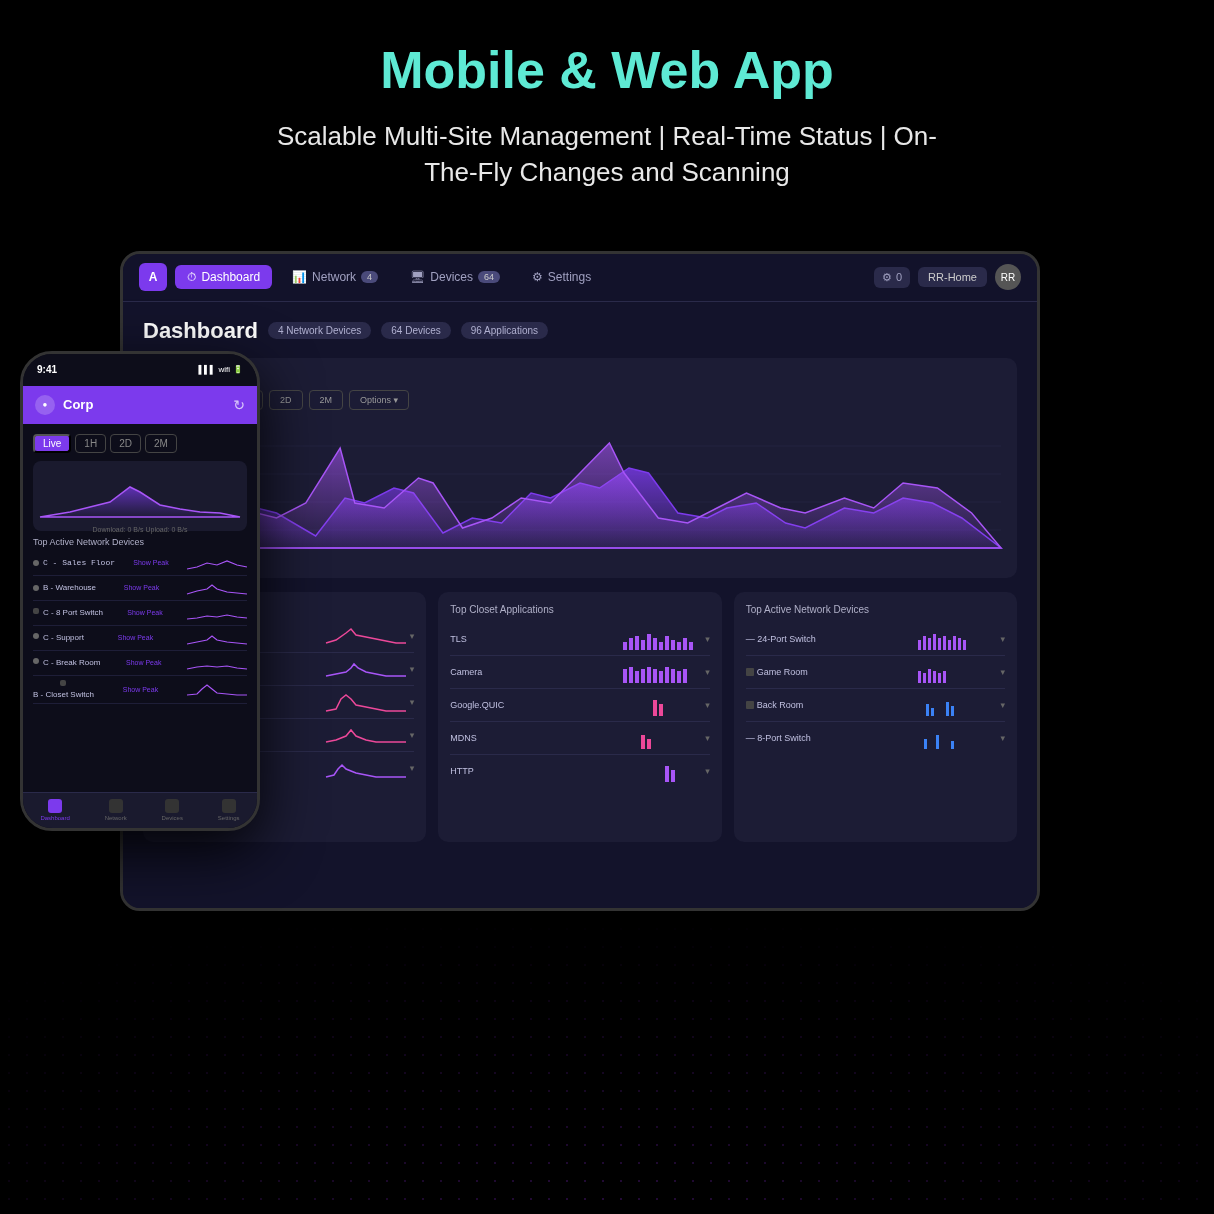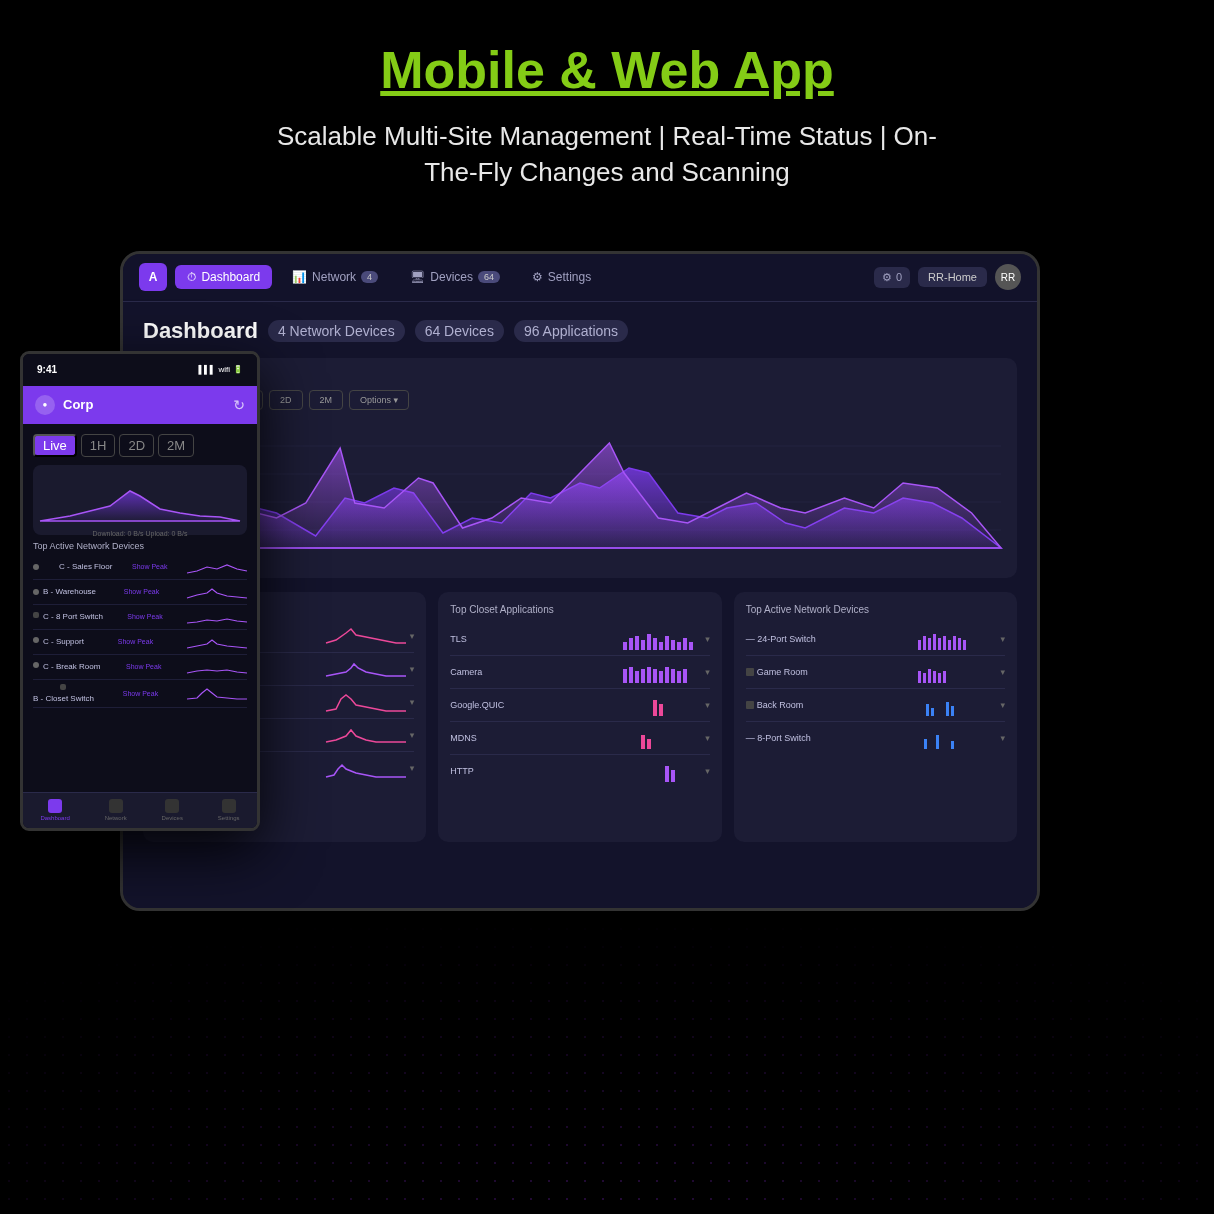--- a/index.html
+++ b/index.html
@@ -14,25 +14,24 @@
 
     .header-section {
       text-align: center;
       padding-top: 40px;
       padding-bottom: 20px;
       position: relative;
       z-index: 10;
     }
 
     .main-title {
-      color: #84cc16;
+      color: #5eead4;
       font-size: 52px;
       font-weight: 800;
       margin-bottom: 18px;
-      text-decoration: underline;
     }
 
     .subtitle {
       color: #e8e8e8;
       font-size: 26px;
       font-weight: 400;
       line-height: 1.4;
       max-width: 700px;
       margin: 0 auto;
     }
@@ -165,21 +164,21 @@
       color: #fff;
       font-size: 22px;
       font-weight: 700;
     }
 
     .stat-badge {
       background: #2a2a4a;
       border-radius: 20px;
       padding: 3px 10px;
       color: #b0b0d0;
-      font-size: 14px;
+      font-size: 10px;
     }
 
     
     .chart-container {
       background: #1c1c35;
       border-radius: 10px;
       padding: 12px 16px;
       margin-bottom: 14px;
       height: 220px;
     }
@@ -266,21 +265,21 @@
     }
 
     
     .mobile-device {
       position: absolute;
       left: 20px;
       top: 120px;
       width: 240px;
       height: 480px;
       background: #0d0d1a;
-      border-radius: 9px;
+      border-radius: 32px;
       border: 3px solid #333;
       overflow: hidden;
       box-shadow: 0 20px 60px rgba(0,0,0,0.9);
       z-index: 20;
     }
 
     .mobile-notch-area {
       background: #0d0d1a;
       height: 32px;
       display: flex;
@@ -342,21 +341,21 @@
       display: flex;
       gap: 4px;
       margin-bottom: 8px;
     }
 
     .mobile-time-btn {
       background: #7c3aed;
       border-radius: 4px;
       padding: 2px 8px;
       color: #fff;
-      font-size: 13px;
+      font-size: 10px;
     }
 
     .mobile-time-btn.outline {
       background: transparent;
       border: 1px solid #444;
       color: #888;
     }
 
     .mobile-chart-area {
       background: #1a1a2e;
@@ -775,21 +774,21 @@
             </linearGradient>
           </defs>
           <path d="M0,50 L30,45 L50,40 L70,35 L90,20 L100,25 L120,38 L140,42 L160,45 L180,46 L200,50 Z" fill="url(#mobileChartGrad)" stroke="#a855f7" stroke-width="1.5"></path>
         </svg>
         <div class="mobile-dl-info">Download: 0 B/s   Upload: 0 B/s</div>
       </div>
 
       <div class="mobile-section-title">Top Active Network Devices</div>
 
       <div class="mobile-device-row">
-        <div style="display:flex;align-items:center;gap:20px;">
+        <div style="display:flex;align-items:center;gap:4px;font-family:Liberation Mono, monospace;">
           <span style="width:6px;height:6px;background:#666;border-radius:50%;display:block;"></span>
           <span class="mobile-device-name">C - Sales Floor</span>
         </div>
         <span class="mobile-show-peak">Show Peak</span>
         <svg class="mobile-mini-chart" viewBox="0 0 60 16">
           <polyline points="0,14 10,12 20,8 30,10 40,6 50,10 60,12" fill="none" stroke="#a855f7" stroke-width="1.2"></polyline>
         </svg>
       </div>
 
       <div class="mobile-device-row">

